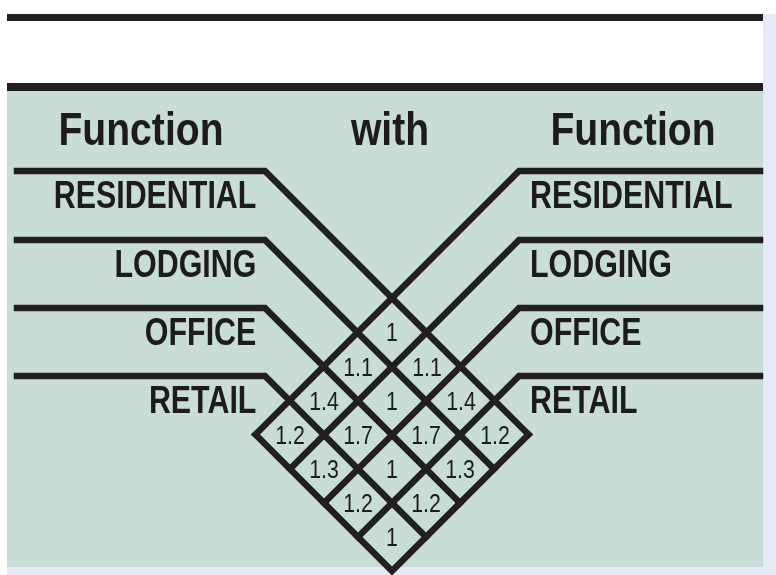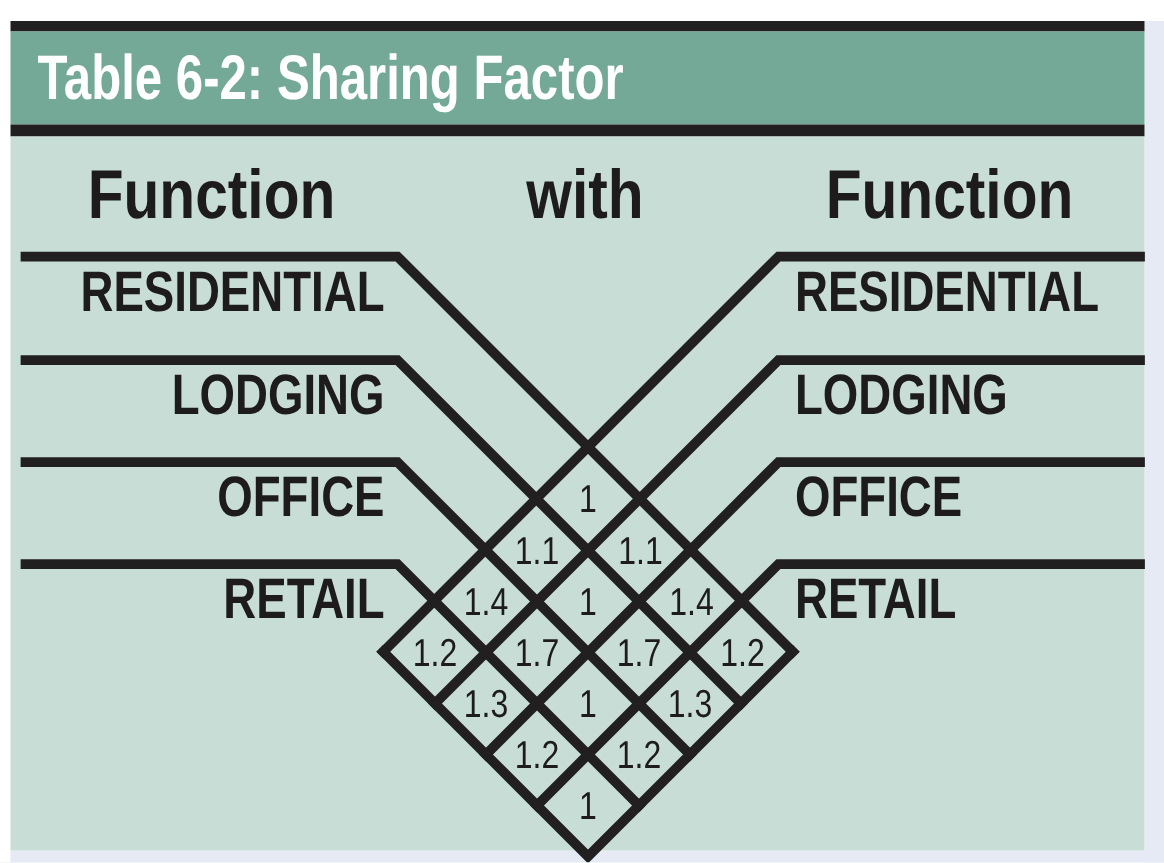--- a/index.html
+++ b/index.html
@@ -35,23 +35,20 @@
          transform:translate(-50%,-50%) scaleX(0.82);}
 </style>
 </head>
 <body>
 
 <div class="page">
   <div class="strip-right"></div>
   <div class="strip-bottom"></div>
 
   <div class="top-bar"></div>
-  <div class="header">
-    <span class="title">Table 6-2: Sharing Factor</span>
-  </div>
   <div class="separator"></div>
   <div class="body-bg"></div>
 
   <svg id="lattice" viewBox="0 0 776 575" xmlns="http://www.w3.org/2000/svg">
       <polyline points="17,171 265,171 528.5,434.5"></polyline>
       <polyline points="760,171 519,171 255.5,434.5"></polyline>
       <polyline points="17,240 265,240 494,469"></polyline>
       <polyline points="760,240 519,240 290,469"></polyline>
       <polyline points="17,308 265,308 460,503"></polyline>
       <polyline points="760,308 519,308 324,503"></polyline>

